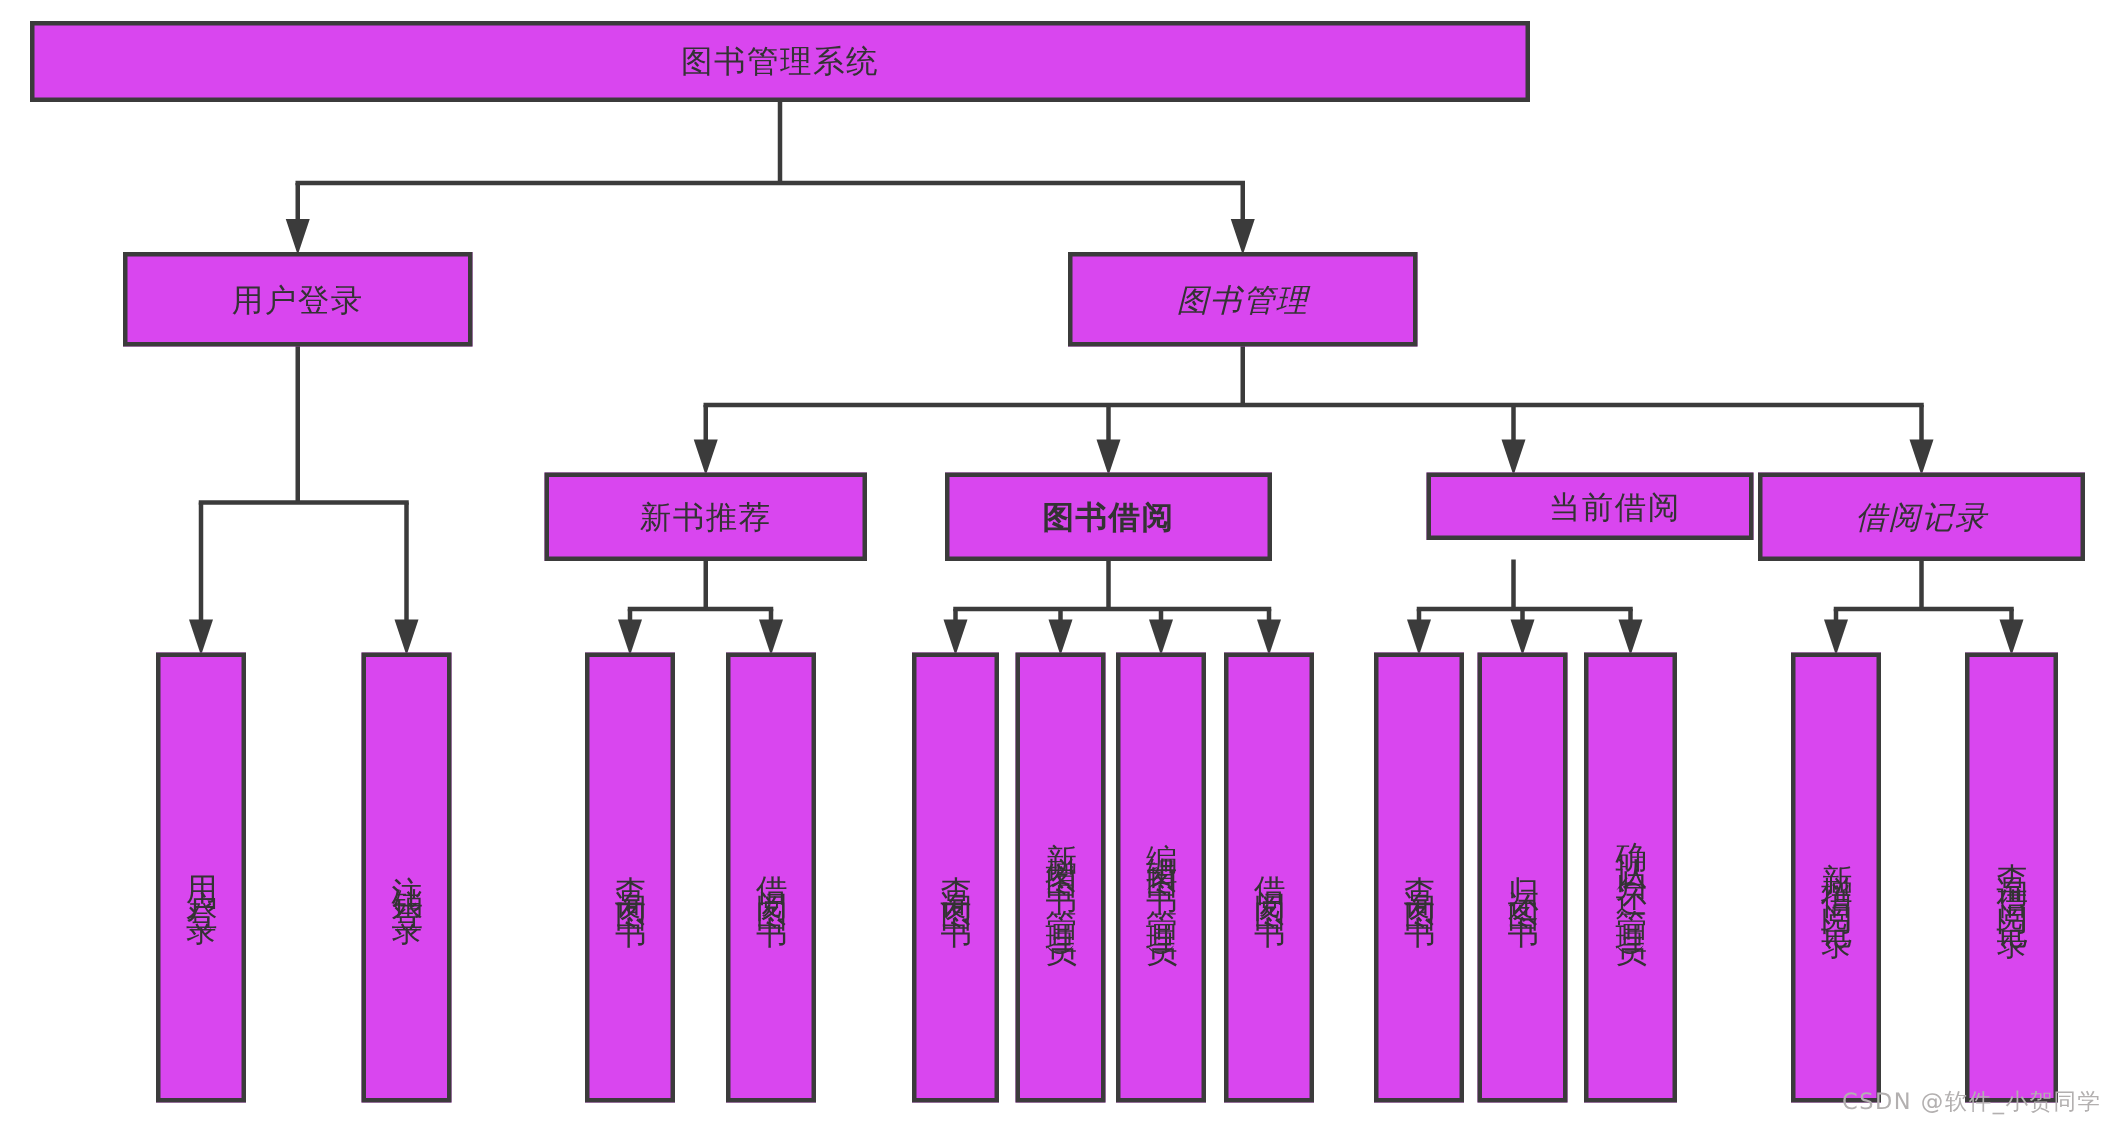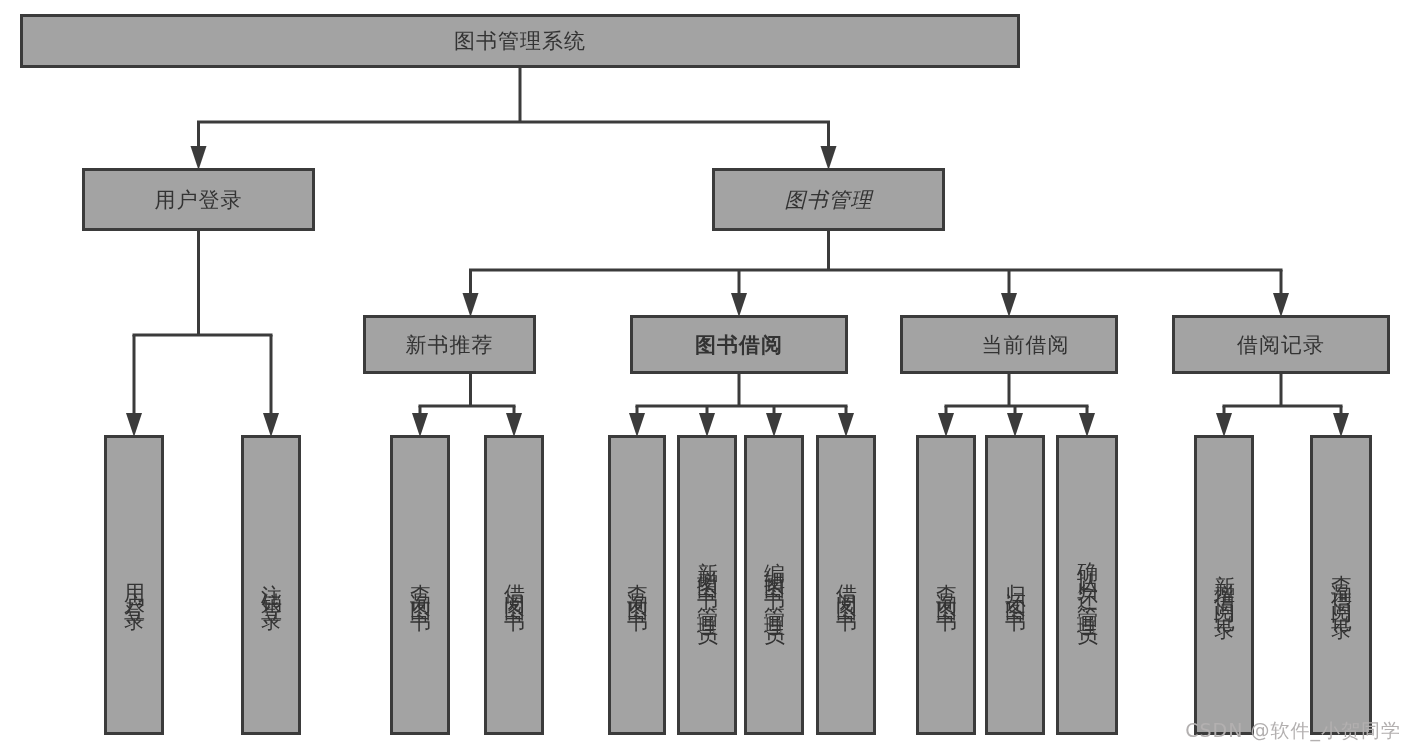--- a/index.html
+++ b/index.html
@@ -13,21 +13,21 @@
   }
   #connectors {
     position: absolute;
     left: 0; top: 0;
     width: 1405px; height: 747px;
   }
   .node {
     position: absolute;
     box-sizing: border-box;
     border: 3px solid #3b3b3b;
-    background: #a3a3a3;
+    background: #d946ef;
     display: flex;
     align-items: center;
     justify-content: center;
     color: #333333;
   }
   .node .label {
     font-size: 21px;
     letter-spacing: 1px;
     white-space: nowrap;
     text-align: center;
@@ -36,21 +36,21 @@
     writing-mode: vertical-rl;
     text-orientation: upright;
     letter-spacing: 9px;
     white-space: normal;
     line-height: 1.0;
   }
   .watermark {
     position: absolute;
     right: 4px;
     bottom: 3px;
-    font-size: 19px;
+    font-size: 15px;
     color: #b3b0b0;
     letter-spacing: 1px;
     pointer-events: none;
   }
 </style>
 </head>
 <body>
 
 <div class="canvas">
   <svg id="connectors" viewBox="0 0 1405 747" xmlns="http://www.w3.org/2000/svg">
@@ -110,30 +110,30 @@
   <div id="nodes">
       <div class="node" style="left: 20px; top: 14px; width: 1000px; height: 54px;">
         <span class="label">图书管理系统</span>
       </div>
       <div class="node" style="left: 82px; top: 168px; width: 233px; height: 63px;">
         <span class="label">用户登录</span>
       </div>
       <div class="node" style="left: 712px; top: 168px; width: 233px; height: 63px; font-style: italic;">
         <span class="label">图书管理</span>
       </div>
-      <div class="node" style="left: 363px; top: 315px; width: 173px; height: 59px;">
+      <div class="node" style="left: 363px; top: 315px; width: 215px; height: 59px;">
         <span class="label">新书推荐</span>
       </div>
       <div class="node" style="left: 630px; top: 315px; width: 218px; height: 59px; font-weight: bold;">
         <span class="label">图书借阅</span>
       </div>
-      <div class="node" style="left: 900px; top: 315px; width: 218px; height: 59px; padding-left: 33px;">
+      <div class="node" style="left: 951px; top: 315px; width: 218px; height: 45px; padding-left: 33px;">
         <span class="label">当前借阅</span>
       </div>
-      <div class="node" style="left: 1172px; top: 315px; width: 218px; height: 59px;">
+      <div class="node" style="left: 1172px; top: 315px; width: 218px; height: 59px; font-style: italic;">
         <span class="label">借阅记录</span>
       </div>
       <div class="node vertical" style="left: 104px; top: 435px; width: 60px; height: 300px;">
         <span class="label">用户登录</span>
       </div>
       <div class="node vertical" style="left: 241px; top: 435px; width: 60px; height: 300px;">
         <span class="label">注销登录</span>
       </div>
       <div class="node vertical" style="left: 390px; top: 435px; width: 60px; height: 300px;">
         <span class="label">查询图书</span>

